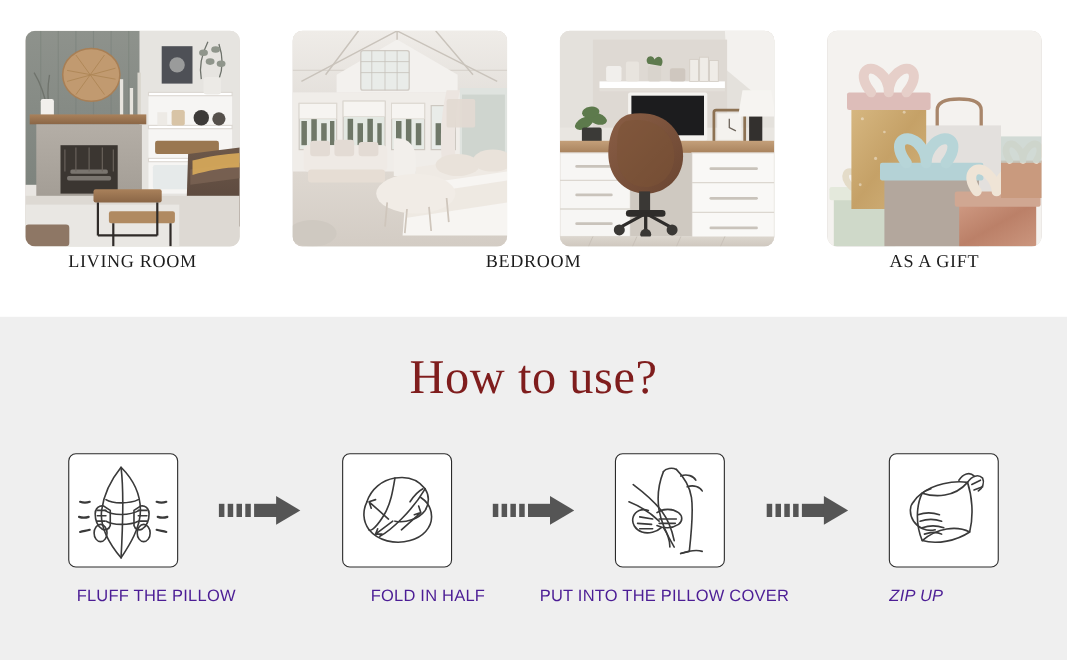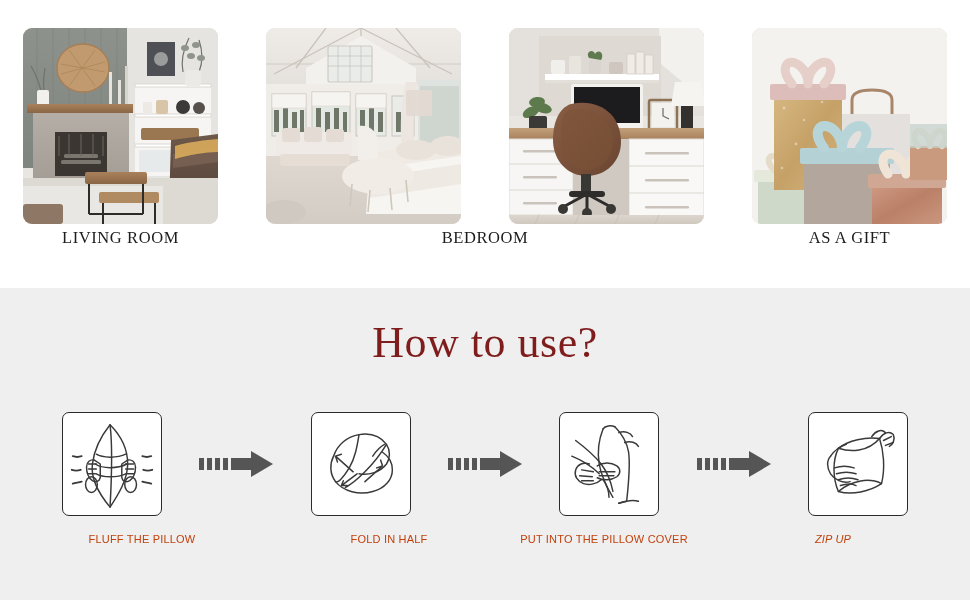--- a/index.html
+++ b/index.html
@@ -82,23 +82,23 @@
   .arrow svg { display: block; width: 100%; height: 100%; }
 
   .step-labels {
     position: absolute; left: 0; top: 245px;
     width: 970px; height: 22px;
   }
   .step-label {
     position: absolute; top: 0;
     text-align: center;
     font-family: "Liberation Sans", sans-serif;
-    font-size: 11px;
+    font-size: 15px;
     letter-spacing: 0.2px;
-    color: #c2410c;
+    color: #4c1d95;
     white-space: nowrap;
     transform: translateX(-50%);
   }
 </style>
 </head>
 <body>
 
 <div class="page">
 
   <div class="gallery">

